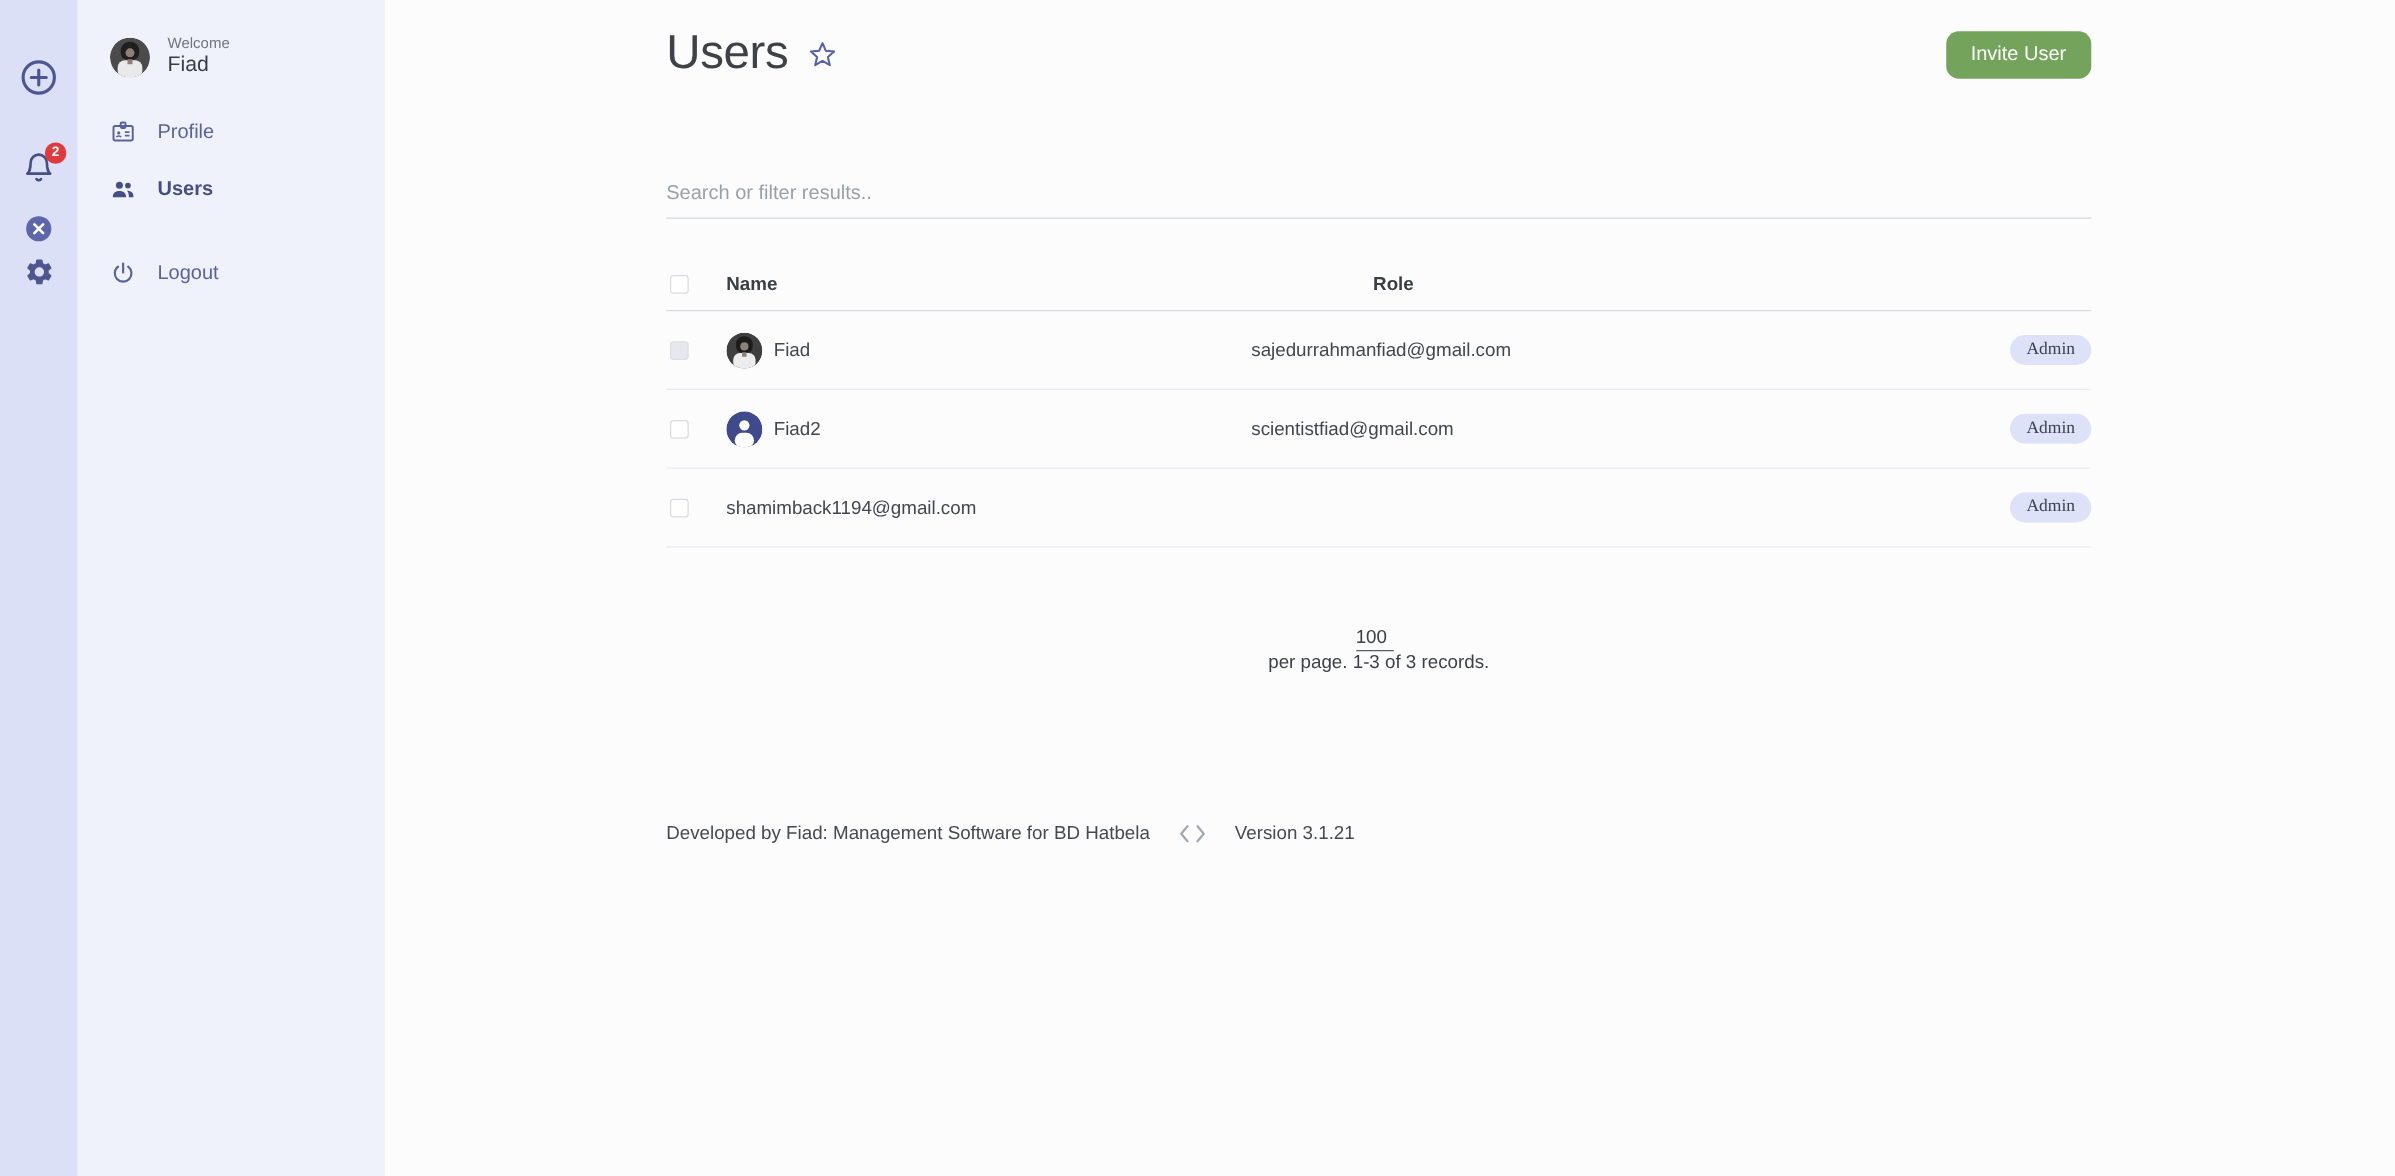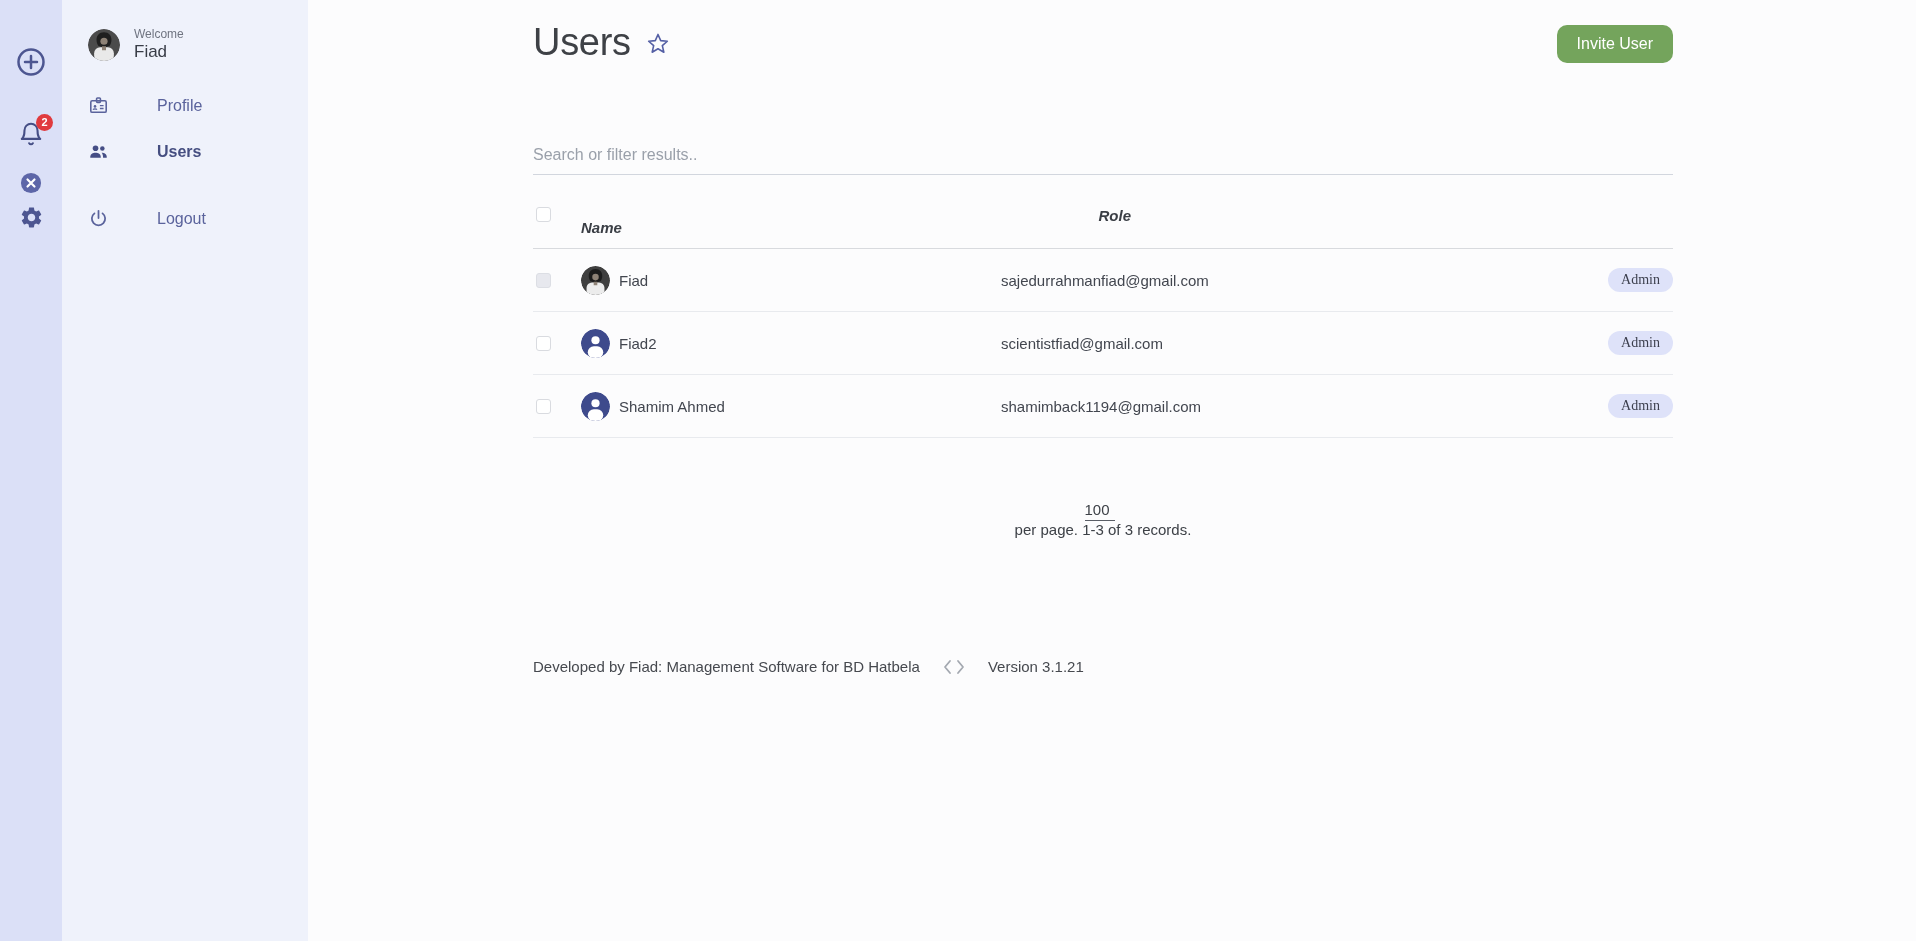--- a/index.html
+++ b/index.html
@@ -31,30 +31,30 @@
     display:flex; align-items:center; justify-content:center;
     line-height:1;
   }
 
   
   .sidebar {
     width:246px; min-width:246px; height:941px;
     background:#eff2fb;
     padding:27px 0 0 26px;
   }
-  .user-block { display:flex; align-items:center; }
+  .user-block { display:flex; align-items:flex-end; }
   .avatar-sm { width:32px; height:32px; border-radius:50%; overflow:hidden; flex:none; }
   .user-text { margin-left:14px; }
   .welcome { font-size:12px; color:#6f7480; }
   .username { font-size:17px; color:#383c46; font-weight:500; margin-top:1px; }
 
   .nav-item {
     display:flex; align-items:center;
     cursor:pointer;
-    color:#5a639c; font-size:16px;gap:31px;
+    color:#5a639c; font-size:16px;
   }
   .nav-item .nav-icon { width:21px; height:21px; flex:none; display:flex; }
   .nav-item .nav-label { margin-left:17px; }
   .nav-profile { margin-top:33px; }
   .nav-users   { margin-top:25px; color:#454e80; font-weight:bold; }
   .nav-logout  { margin-top:46px; }
 
   
   .main { flex:1; padding:20px 0 0 225px; }
   .content { width:1140px; }
@@ -78,24 +78,24 @@
     margin-top:71px; height:40px;
     border:none; border-bottom:1px solid #d2d6de;
     background:transparent; outline:none;
     font-size:16px; font-family:inherit; color:#3d4147;
   }
   .search-input::placeholder { color:#9aa0aa; }
 
   
   .tbl-header {
     margin-top:32px;
-    display:flex; 
+    display:flex; align-items:center;
     height:42px;
     border-bottom:1px solid #d8dade;
-    font-size:15px; font-weight:bold; color:#3a3e45;font-style:italic;
+    font-size:15px; font-weight:bold; color:#3a3e45;
   }
   .tbl-row {
     display:flex; align-items:center;
     height:63px;
     border-bottom:1px solid #e8eaee;
     font-size:15px; color:#42464f;
   }
   .col-cb   { width:48px; display:flex; }
   .col-name { width:420px; display:flex; align-items:center; }
   .col-email{ flex:1; }
@@ -314,37 +314,20 @@
       <span class="col-email">scientistfiad@gmail.com</span>
       <span class="col-role">
         <span class="role-badge">Admin</span>
       </span>
     </div>
 
     <div class="tbl-row">
       <span class="col-cb">
         <span class="cb"></span>
       </span>
-      <span class="col-name">
-        <span class="avatar-row">
-          <svg viewBox="0 0 24 24">
-            <defs>
-                <clipPath id="av4">
-                  <circle cx="12" cy="12" r="12"></circle>
-                </clipPath>
-              </defs>
-            <circle cx="12" cy="12" r="12" fill="#3e4a8c"></circle>
-            <g clip-path="url(#av4)" fill="#fff">
-              <circle cx="12" cy="9.3" r="3.4"></circle>
-              <rect x="5.6" y="14.3" width="12.8" height="10" rx="5"></rect>
-            </g>
-          </svg>
-        </span>
-        <span>Shamim Ahmed</span>
-      </span>
       <span class="col-email">shamimback1194@gmail.com</span>
       <span class="col-role">
         <span class="role-badge">Admin</span>
       </span>
     </div>
 
     <div class="pagination">
       <input class="per-page-input" type="text" value="100" style="">
       <span>per page. 1-3 of 3 records.</span>
     </div>

